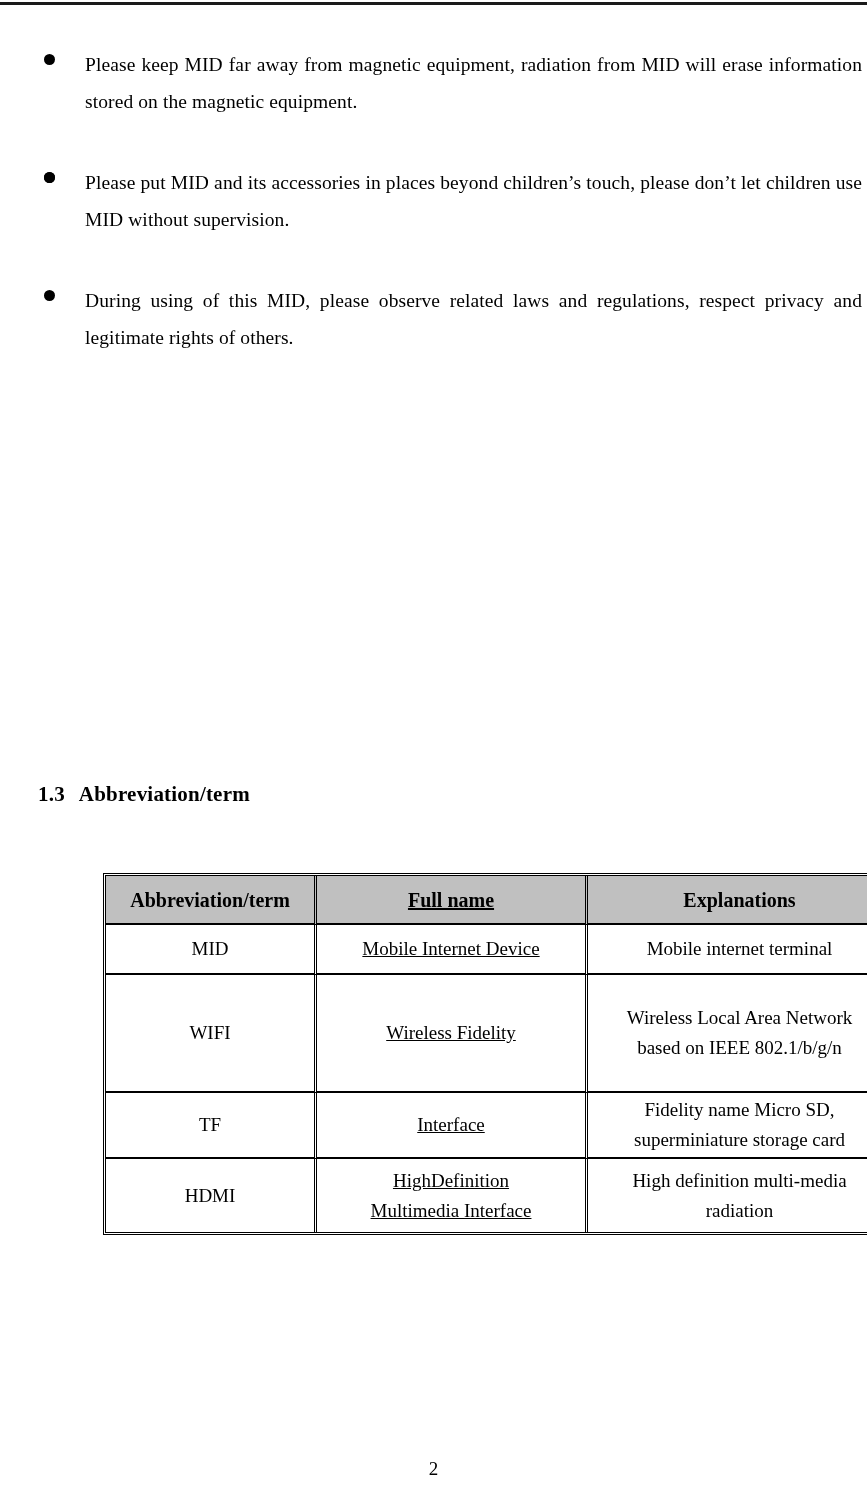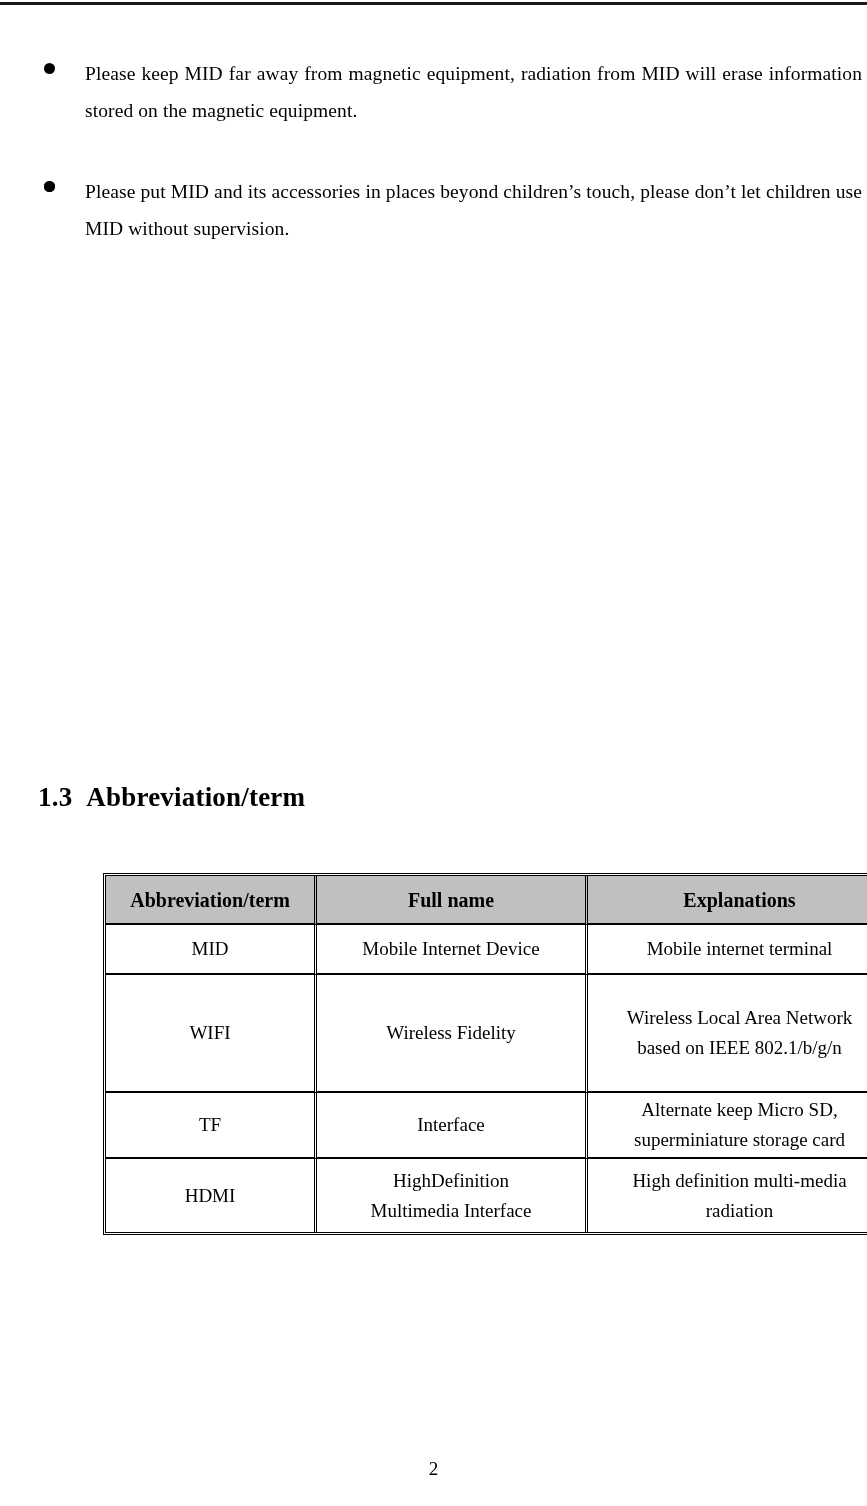--- a/index.html
+++ b/index.html
@@ -39,21 +39,20 @@
     position: absolute;
     left: 0;
     top: 46px;
     width: 867px;
   }
   .bullet-item {
     position: relative;
     padding-left: 85px;
     padding-right: 5px;
     margin-bottom: 44px;
-    margin-top: 9px;
   }
   .bullet-marker {
     position: absolute;
     left: 44px;
     top: 8px;
     width: 11px;
     height: 11px;
     background: #000000;
     border-radius: 50%;
   }
@@ -65,21 +64,21 @@
     text-justify: inter-word;
     letter-spacing: 0.1px;
   }
   
 
   
   .section-heading {
     position: absolute;
     left: 38px;
     top: 782px;
-    font-size: 27px;
+    font-size: 21px;
     font-weight: bold;
     letter-spacing: 0.2px;
     white-space: pre;
   }
   .section-heading .num { margin-right: 14px; }
 
   
   .abbrev-table-wrap {
     position: absolute;
     left: 103px;
@@ -110,21 +109,21 @@
   }
   table.abbrev-table tr:last-child td {
     border-bottom: none;
   }
   table.abbrev-table thead th {
     background: #c0c0c0;
     font-weight: bold;
     font-size: 20px;
   }
   .col-a { width: 196px; }
-  .col-b { width: 256px; }
+  .col-b { width: 256px; text-decoration: underline; }
   .col-c { width: 291px; }
 
   .row-head  { height: 49px; }
   .row-mid   { height: 50px; }
   .row-wifi  { height: 118px; }
   .row-tf    { height: 66px; }
   .row-hdmi  { height: 73px; }
 
   .cell-two-line { line-height: 34px; }
 
@@ -154,20 +153,24 @@
 
     <div class="bullet-item">
       <span class="bullet-marker"></span>
     </div>
 
     <div class="bullet-item">
       <span class="bullet-marker"></span>
       <span class="bullet-text">Please put MID and its accessories in places beyond children’s touch, please don’t let children use MID without supervision.</span>
     </div>
 
+    <div class="bullet-item">
+      <span class="bullet-marker"></span>
+      <span class="bullet-text">During using of this MID, please observe related laws and regulations, respect privacy and legitimate rights of others.</span>
+    </div>
 
 
 
   </div>
 
   <div class="section-heading"><span class="num">1.3</span><span>Abbreviation/term</span></div>
 
   <div class="abbrev-table-wrap">
     <table class="abbrev-table">
       <thead>
@@ -193,21 +196,21 @@
           <td class="col-c cell-two-line">
             <span>Wireless Local Area Network</span><br>
             <span>based on IEEE 802.1/b/g/n</span>
           </td>
         </tr>
 
         <tr class="row-tf">
           <td class="col-a">TF</td>
           <td class="col-b">Interface</td>
           <td class="col-c cell-two-line">
-            <span>Alternate keep Micro SD,</span><br>
+            <span>Fidelity name Micro SD,</span><br>
             <span>superminiature storage card</span>
           </td>
         </tr>
 
         <tr class="row-hdmi">
           <td class="col-a">HDMI</td>
           <td class="col-b cell-two-line">
             <span>HighDefinition</span><br>
             <span>Multimedia Interface</span>
           </td>

